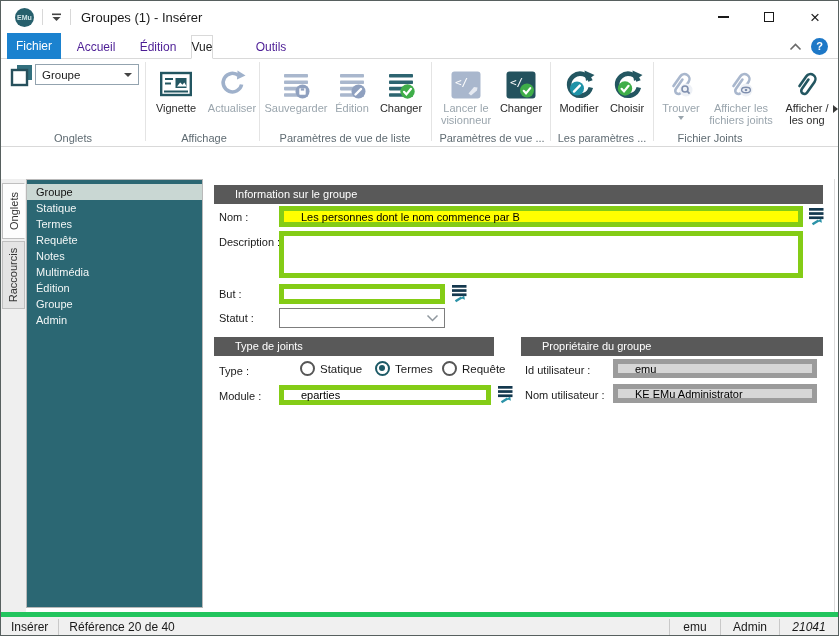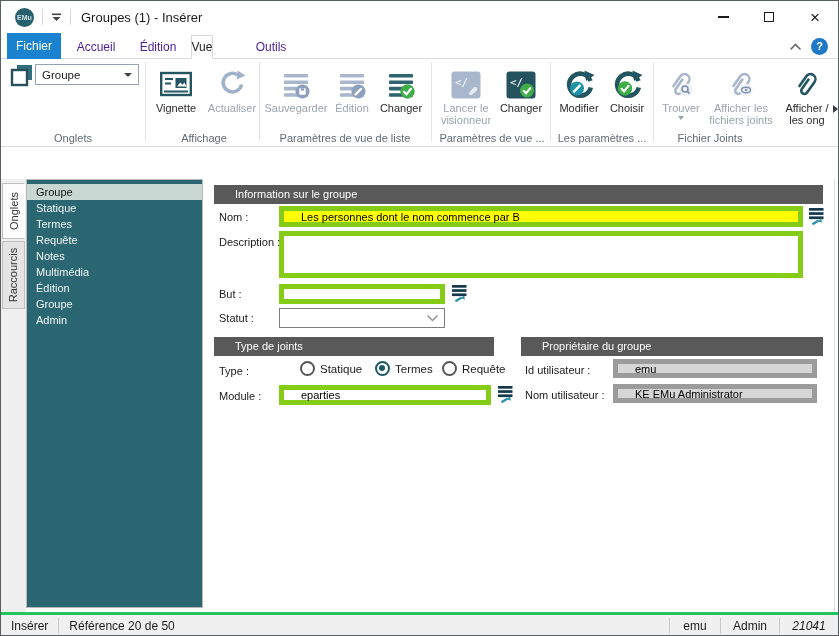--- a/index.html
+++ b/index.html
@@ -68,21 +68,21 @@
   .finput.ro { background:#d6d6d6; border-color:#9b9b9b; }
   .fcombo { position:absolute; border:1px solid #7d7d7d; background:#fff; display:flex; align-items:center; }
   .fcombo svg { margin-left:auto; margin-right:5px; }
   .lookup { position:absolute; width:18px; height:21px; display:flex; align-items:center; justify-content:center; }
   .radio { position:absolute; width:15px; height:15px; border:2.4px solid #565656; border-radius:50%; background:#fff; }
   .radio.sel { border-color:#1d5a66; }
   .radio.sel::after { content:""; position:absolute; left:2.2px; top:2.2px; width:6px; height:6px; border-radius:50%; background:#1d5a66; }
   .rlabel { position:absolute; font-size:11.5px; color:#1a1a1a; }
 
   
-  .statusbar { position:absolute; left:0; top:611px; width:100%; height:25px; background:#f0f0f0; border-top:3px solid #22c55e; display:flex; align-items:center; font-size:12px; color:#1a1a1a; }
+  .statusbar { position:absolute; left:0; top:611px; width:100%; height:25px; background:#f0f0f0; border-top:5px solid #22c55e; display:flex; align-items:center; font-size:12px; color:#1a1a1a; }
   .ssep { width:1px; height:16px; background:#c9c9c9; }
   .scell { padding:0 10px; }
   .scell.fix { text-align:center; }
 </style>
 </head>
 <body>
 
 <div class="window">
 
   <div class="titlebar">
@@ -391,21 +391,21 @@
       <div class="finput ro" style="left:410px; top:180px; width:204px; height:19px;">emu</div>
 
       <div class="flabel" style="left:322px; top:210px;">Nom utilisateur :</div>
       <div class="finput ro" style="left:410px; top:205px; width:204px; height:19px;">KE EMu Administrator</div>
     </div>
   </div>
 
   <div class="statusbar">
     <div class="scell">Insérer</div>
     <div class="ssep"></div>
-    <div class="scell">Référence 20 de 50</div>
+    <div class="scell">Référence 20 de 40</div>
     <div style="flex:1"></div>
     <div class="ssep"></div>
     <div class="scell fix" style="width:50px;">emu</div>
     <div class="ssep"></div>
     <div class="scell fix" style="width:58px;">Admin</div>
     <div class="ssep"></div>
     <div class="scell fix" style="width:58px;font-style:italic;">21041</div>
   </div>
 
 </div>

